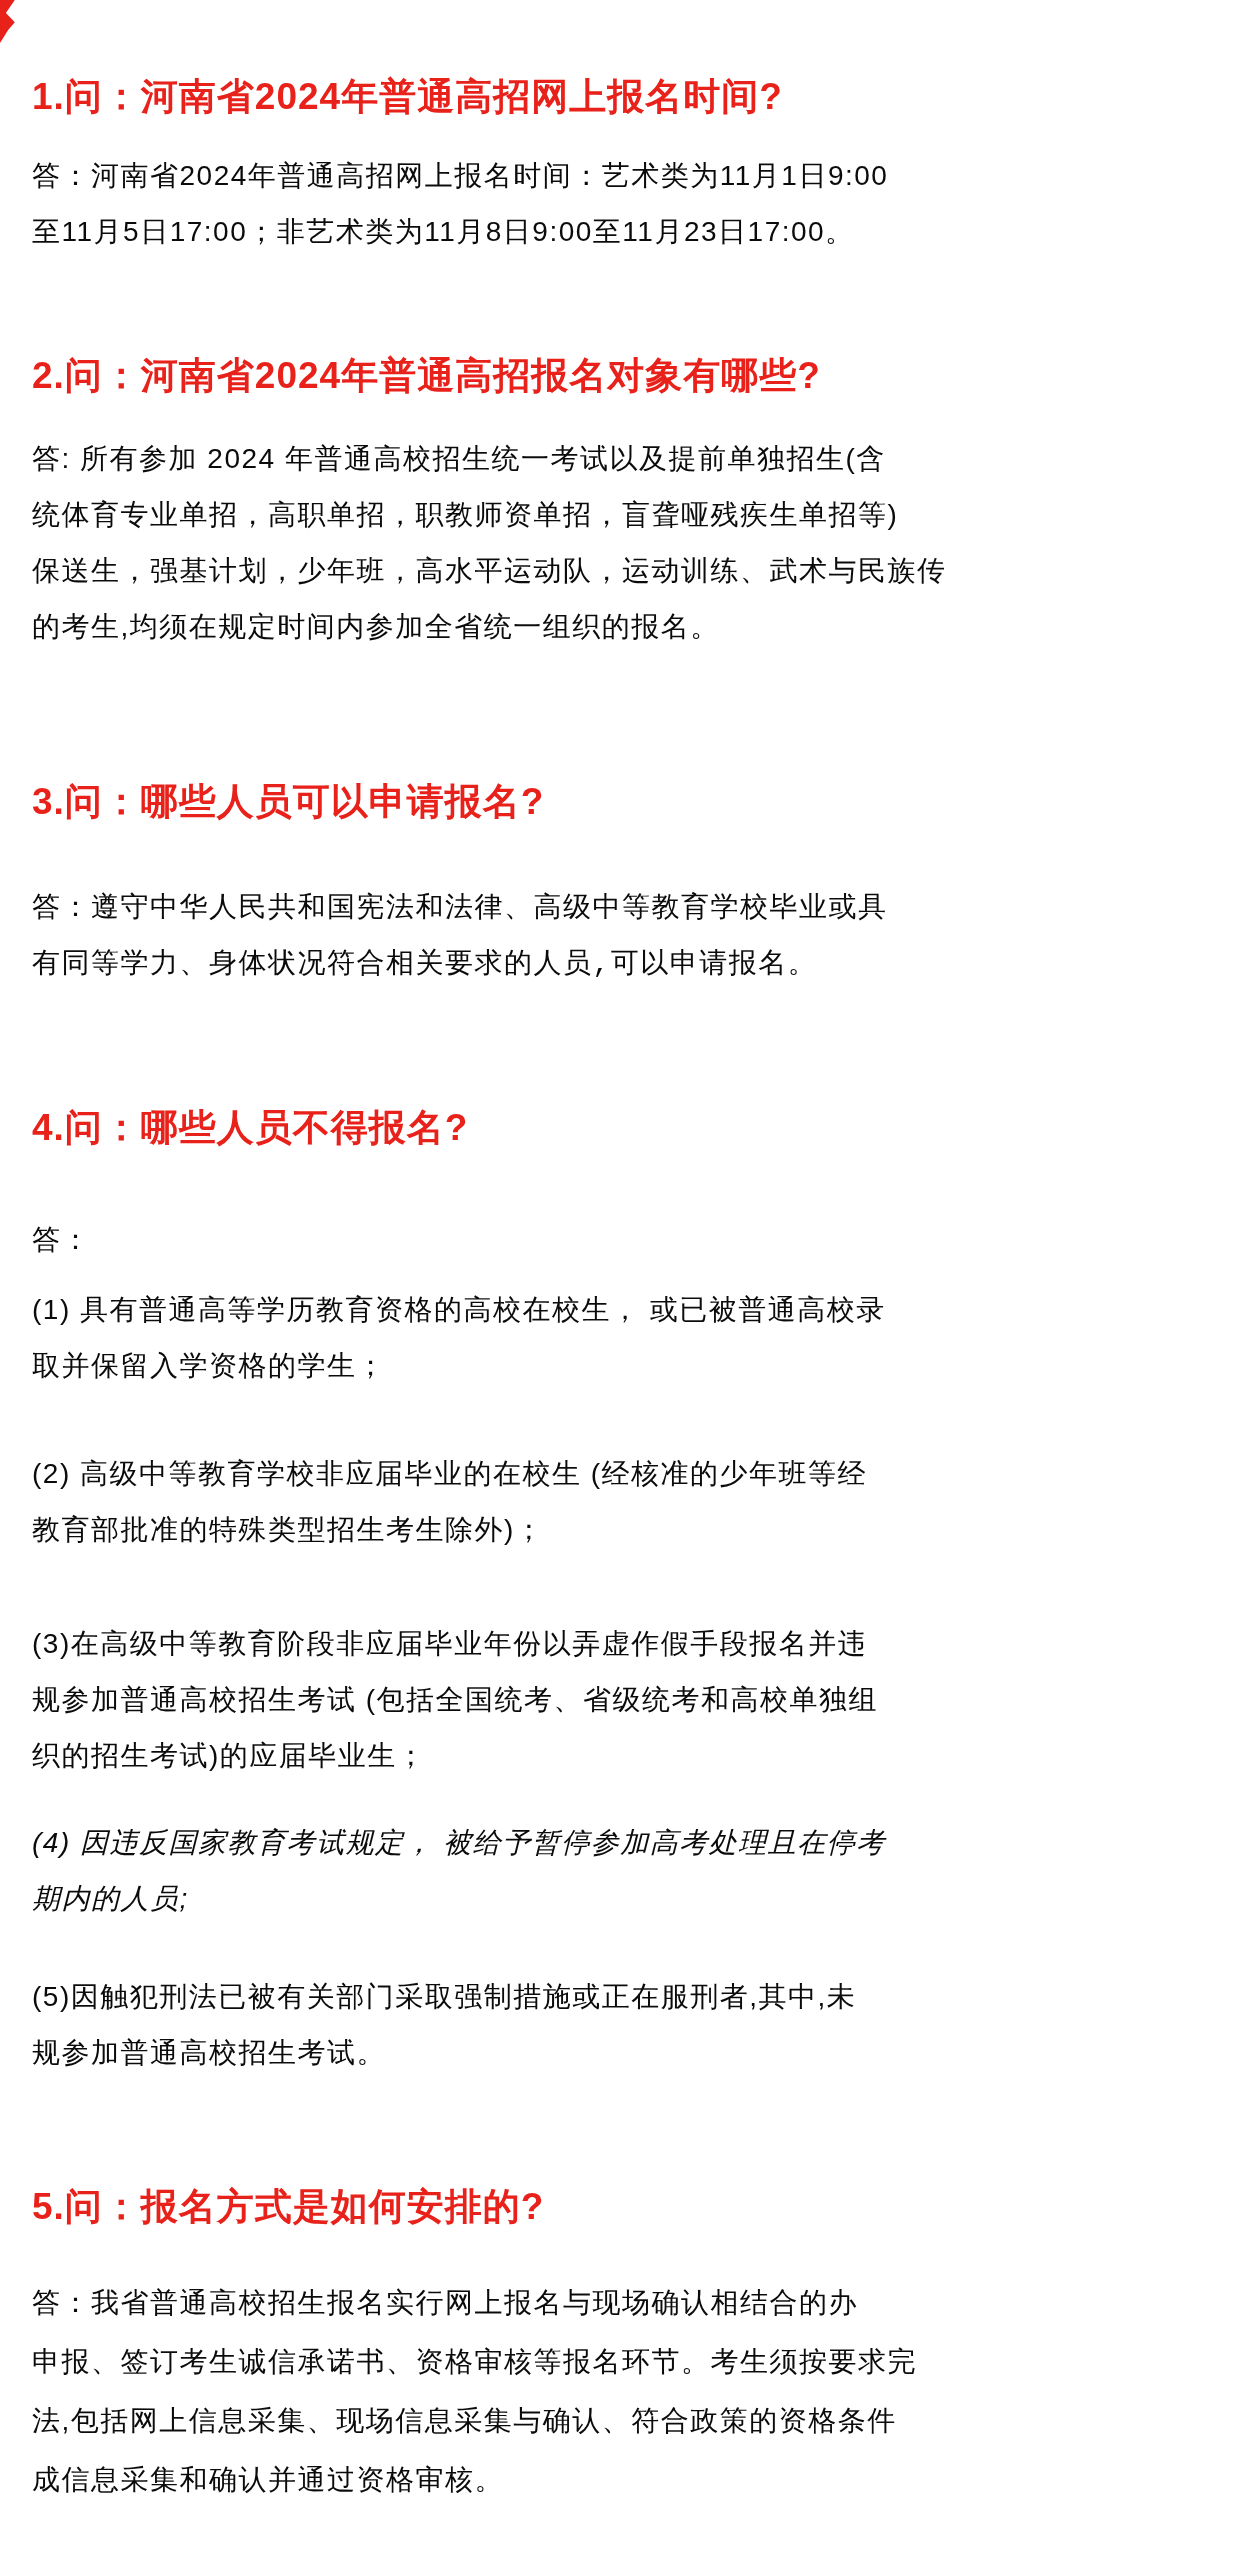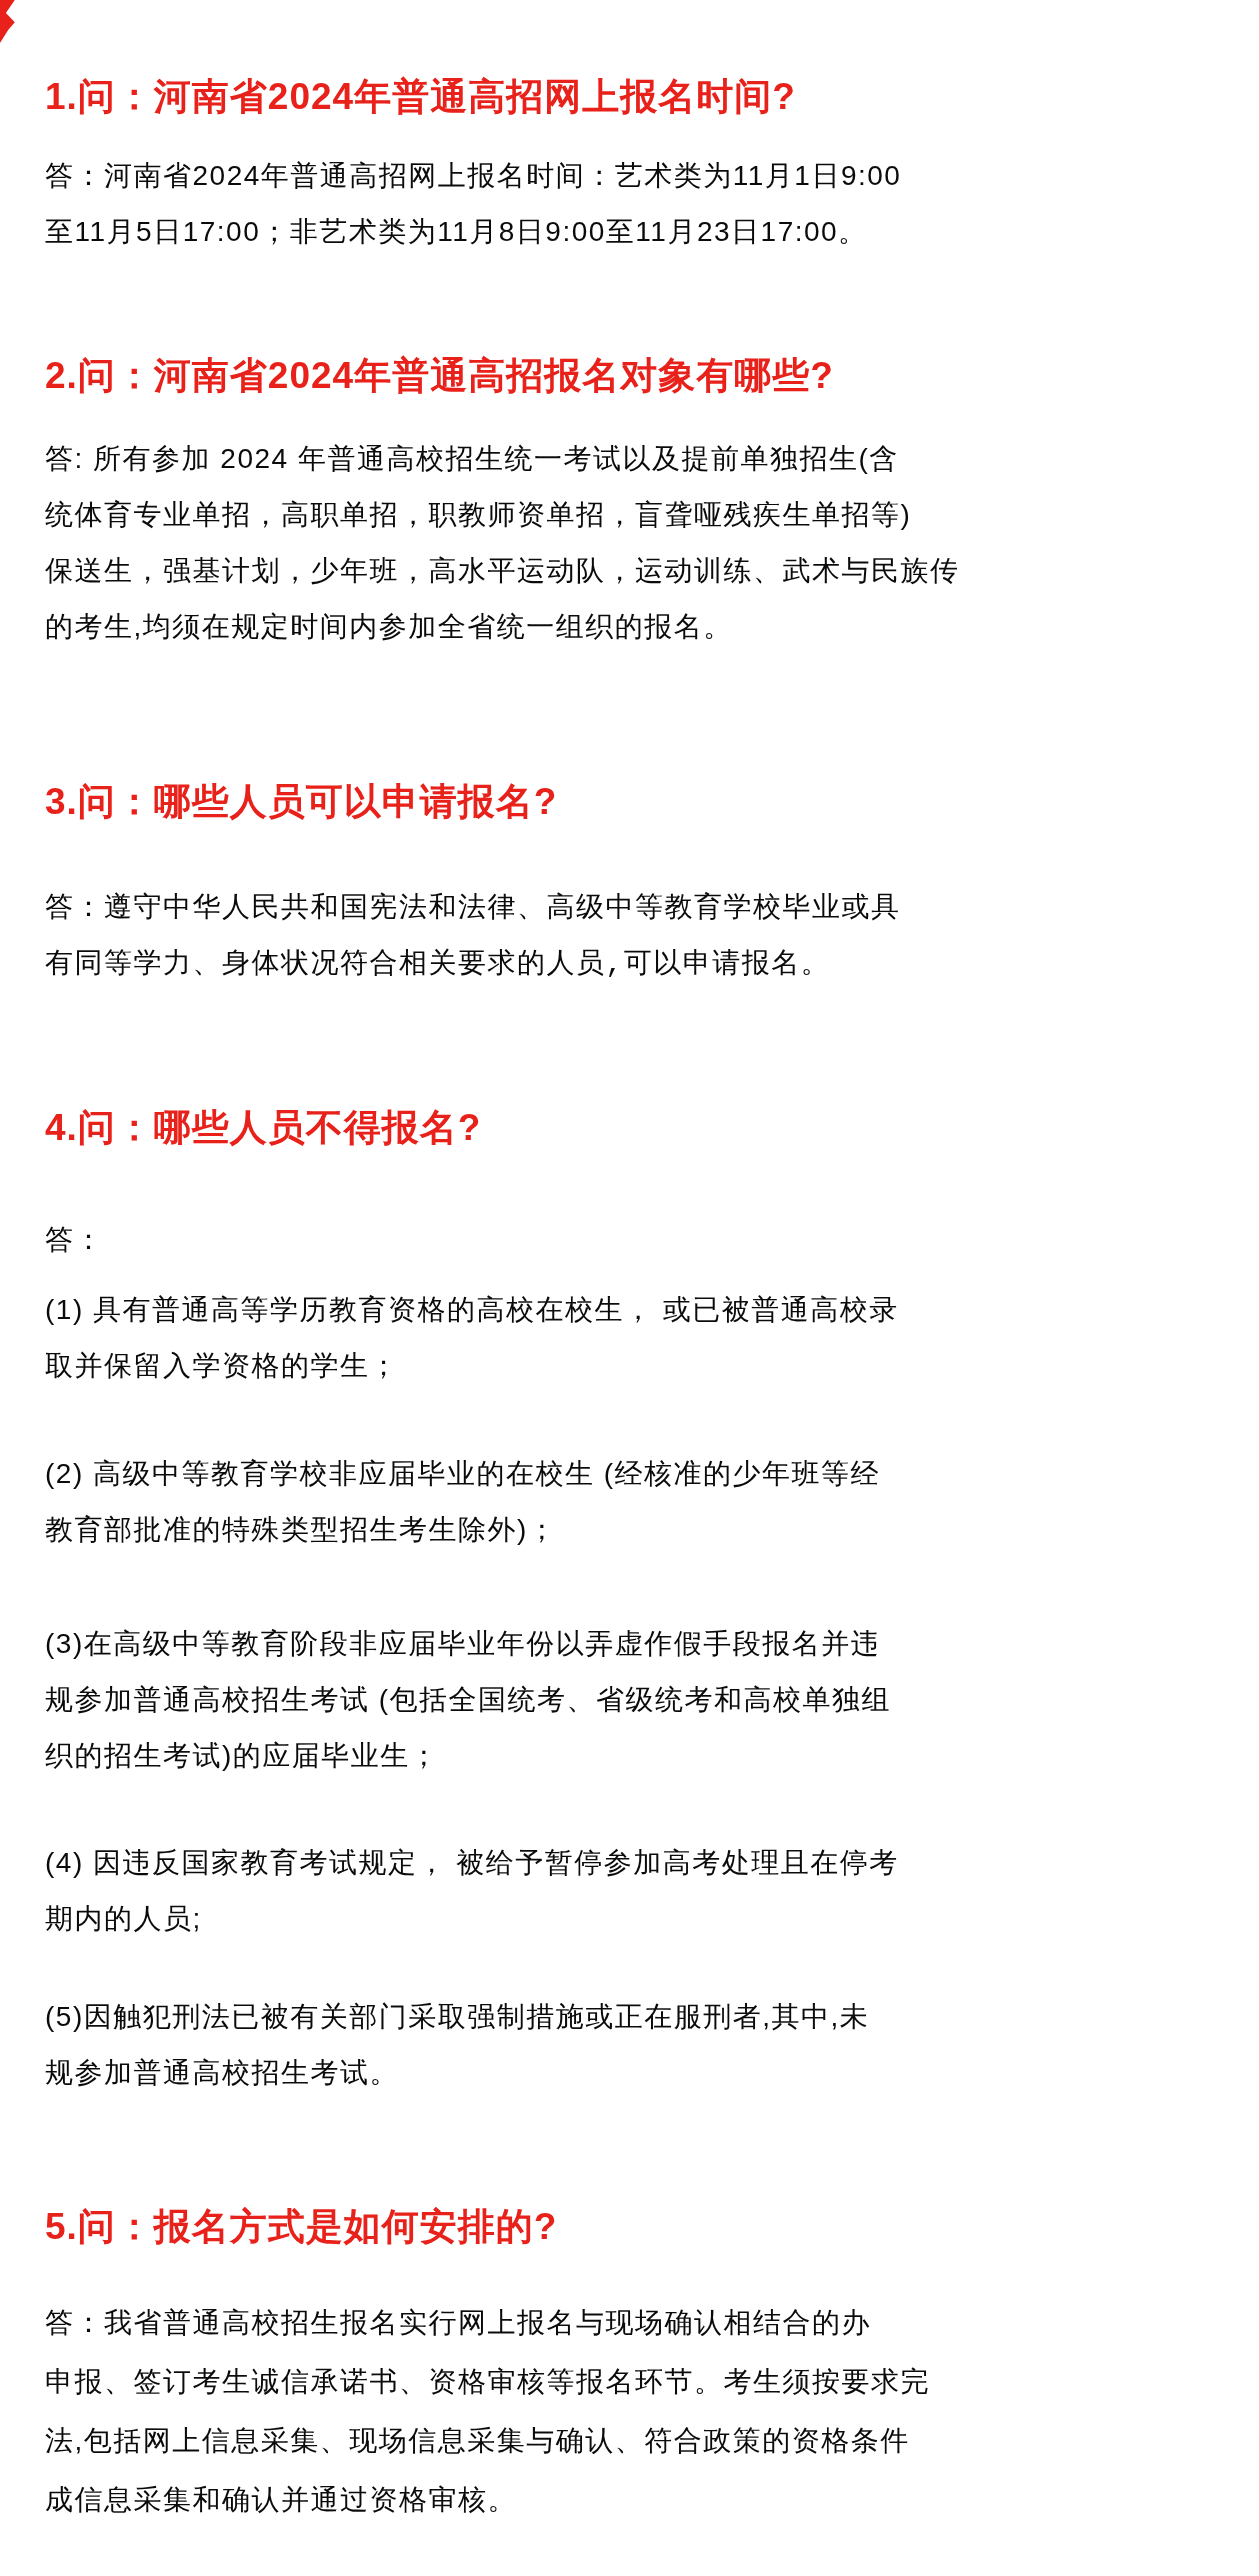--- a/index.html
+++ b/index.html
@@ -9,21 +9,21 @@
   }
   body {
     width: 1259px;
     min-height: 2576px;
     position: relative;
     font-family: "Liberation Sans", "DejaVu Sans", sans-serif;
   }
   .page {
     width: 1111px;
     min-height: 2576px;
-    padding: 0 37px 0 45px;
+    padding: 0 37px 0 32px;
     box-sizing: border-box;
     position: relative;
     overflow: hidden;
   }
   .corner-mark {
     position: absolute;
     top: 0;
     left: 0;
     width: 14.8px;
     height: 43px;
@@ -53,21 +53,21 @@
   .a1 { margin-top: 27.6px; }
   .q2 { margin-top: 92px; }
   .a2 { margin-top: 32px; }
   .q3 { margin-top: 123px; }
   .a3 { margin-top: 56px; font-family: Liberation Mono, monospace; }
   .q4 { margin-top: 111px; }
   .a4-intro { margin-top: 61px; }
   .item-1 { margin-top: 14.8px; }
   .item-2 { margin-top: 52px; }
   .item-3 { margin-top: 58px; }
-  .item-4 { margin-top: 51px; }
+  .item-4 { margin-top: 31px; font-style: italic; }
   .item-5 { margin-top: 42px; }
   .q5 { margin-top: 102px; }
   .a5 { margin-top: 43px; line-height: 59px; }
 </style>
 </head>
 <body>
 
 <div class="page">
 
   <div class="corner-mark"></div>

